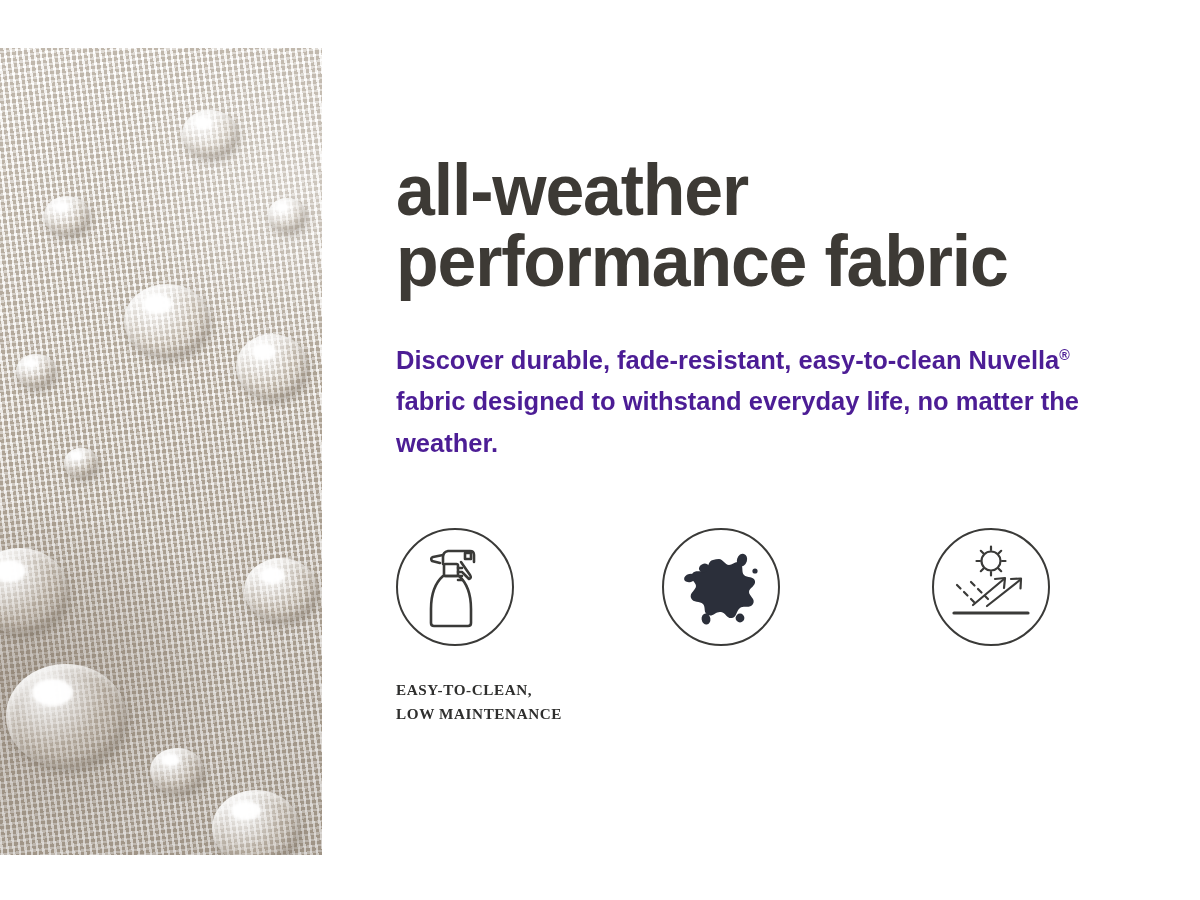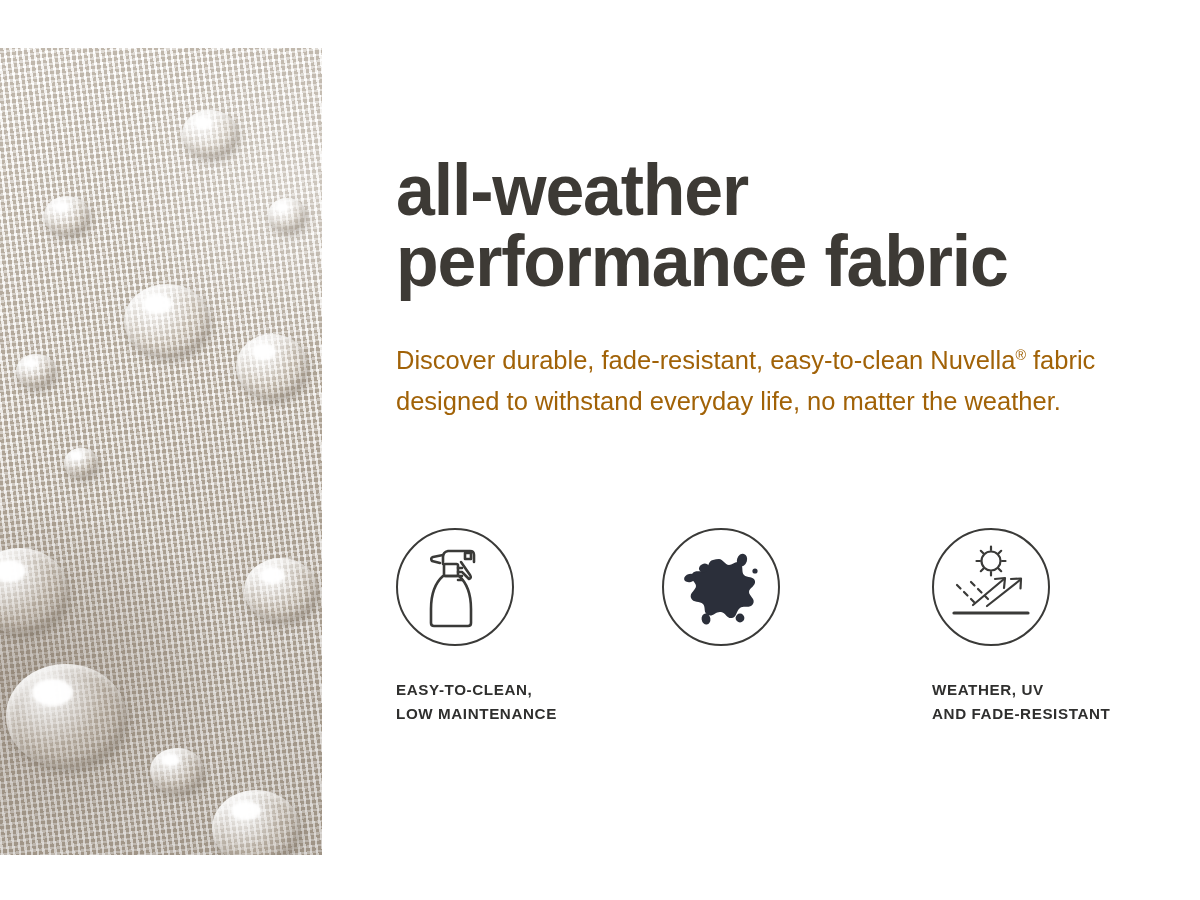--- a/index.html
+++ b/index.html
@@ -97,39 +97,40 @@
     transform:scaleX(0.97);
     transform-origin:left center;
   }
 
   .subcopy {
     position:absolute;
     left:0; top:340px;
     width:712px;
     font-size:25.5px;
     line-height:1.62;
-    color:#a16207;
-    font-weight:400;
+    color:#4c1d95;
+    font-weight:700;
   }
   .subcopy sup {
     font-size:0.56em;
     vertical-align:super;
     line-height:0;
   }
 
   
   .features {
     position:absolute;
     left:0; top:528px;
     width:768px;
   }
   .feature {
     position:absolute;
     top:0;
     width:250px;
+    font-family:Liberation Serif, serif;
   }
   .feature-1 { left:0px; }
   .feature-2 { left:266px; }
   .feature-3 { left:536px; }
 
   .icon-circle {
     width:118px; height:118px;
     border:2px solid #3a3a38;
     border-radius:50%;
     display:flex;
@@ -241,19 +242,17 @@
             <path d="M24 37 L27.5 40.5 M31 44 L34.5 47.5 M38 51 L41 54"></path>
 
             <path d="M26 60 L57 34"></path>
             <path d="M48 34 L58 33 L57 43"></path>
             <path d="M40 61 L73 35"></path>
             <path d="M64 34 L74 33.5 L73.5 43.5"></path>
 
             <path d="M7 68 L81 68" stroke-width="3.2"></path>
           </svg>
         </div>
-        <div class="feature-label">WEATHER, UV
-AND FADE-RESISTANT</div>
       </div>
 
     </div>
   </div>
 </div>
 
 </body></html>

